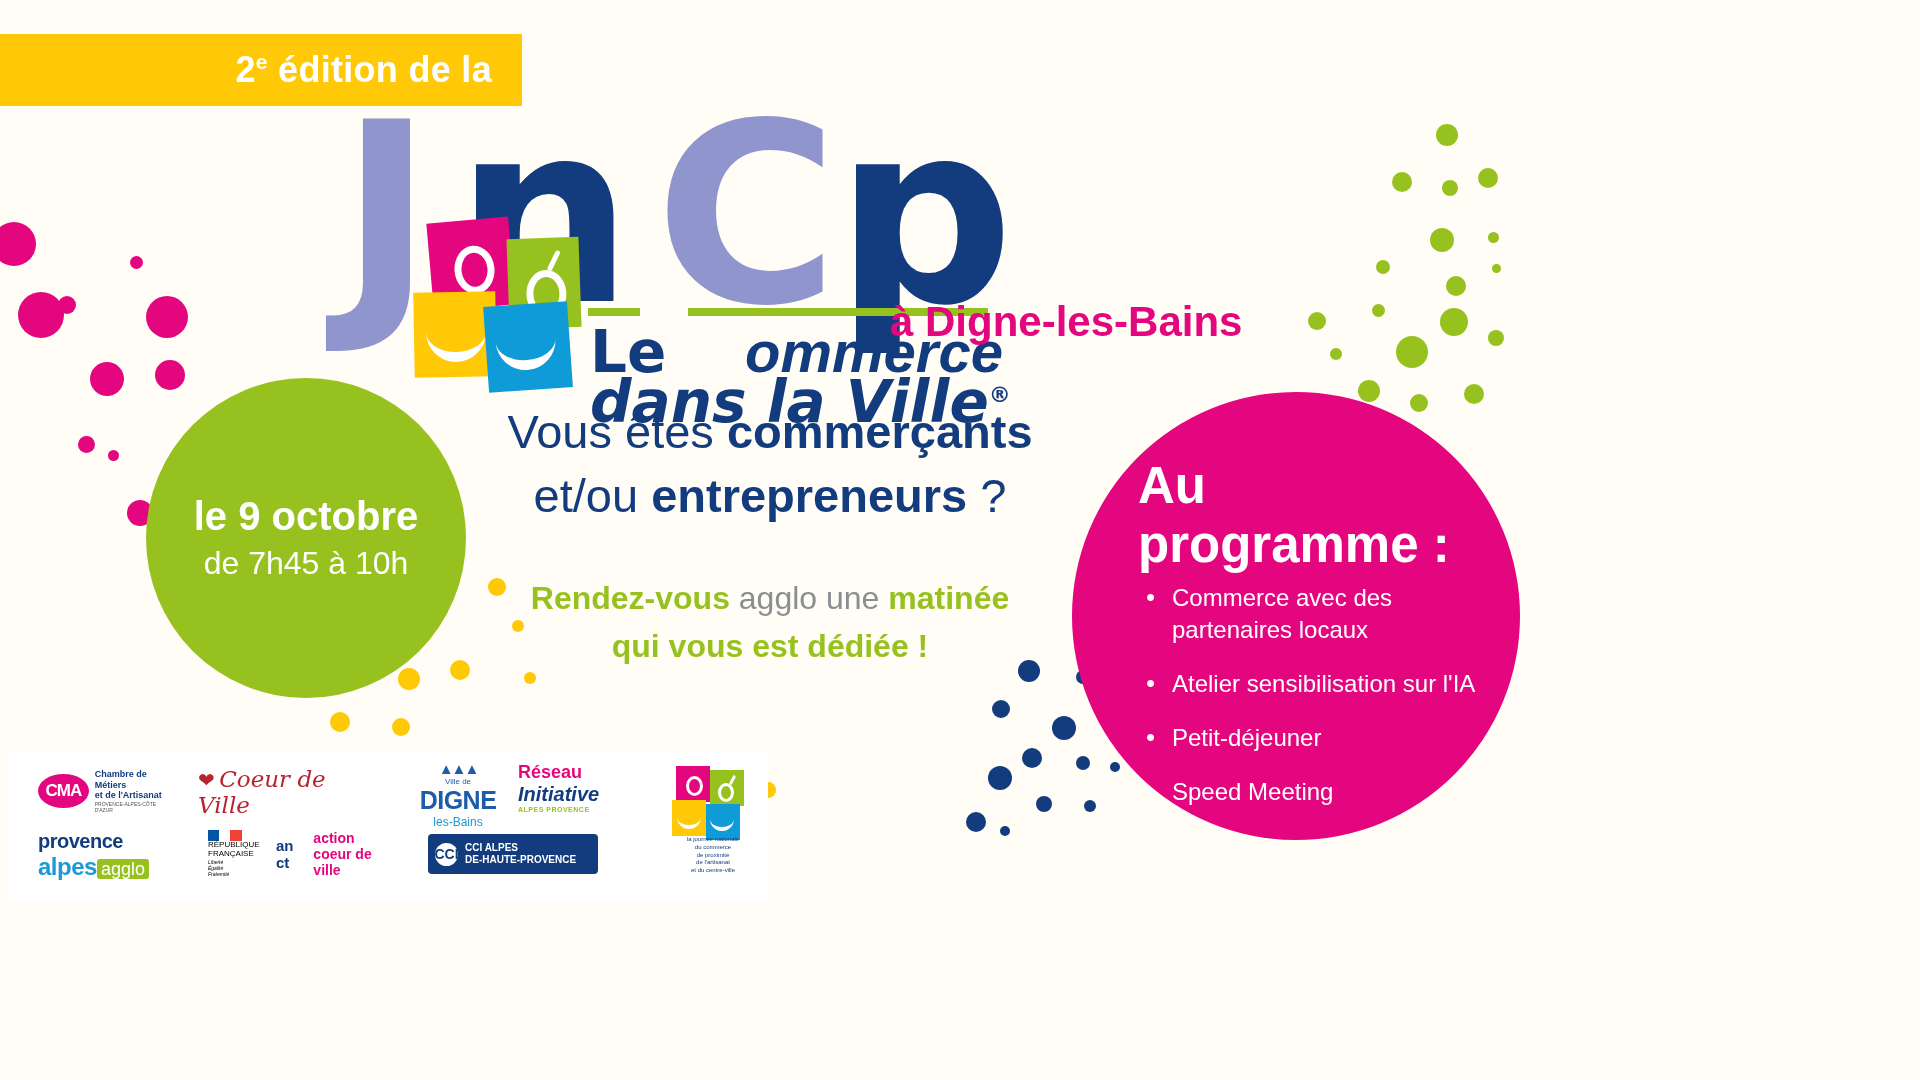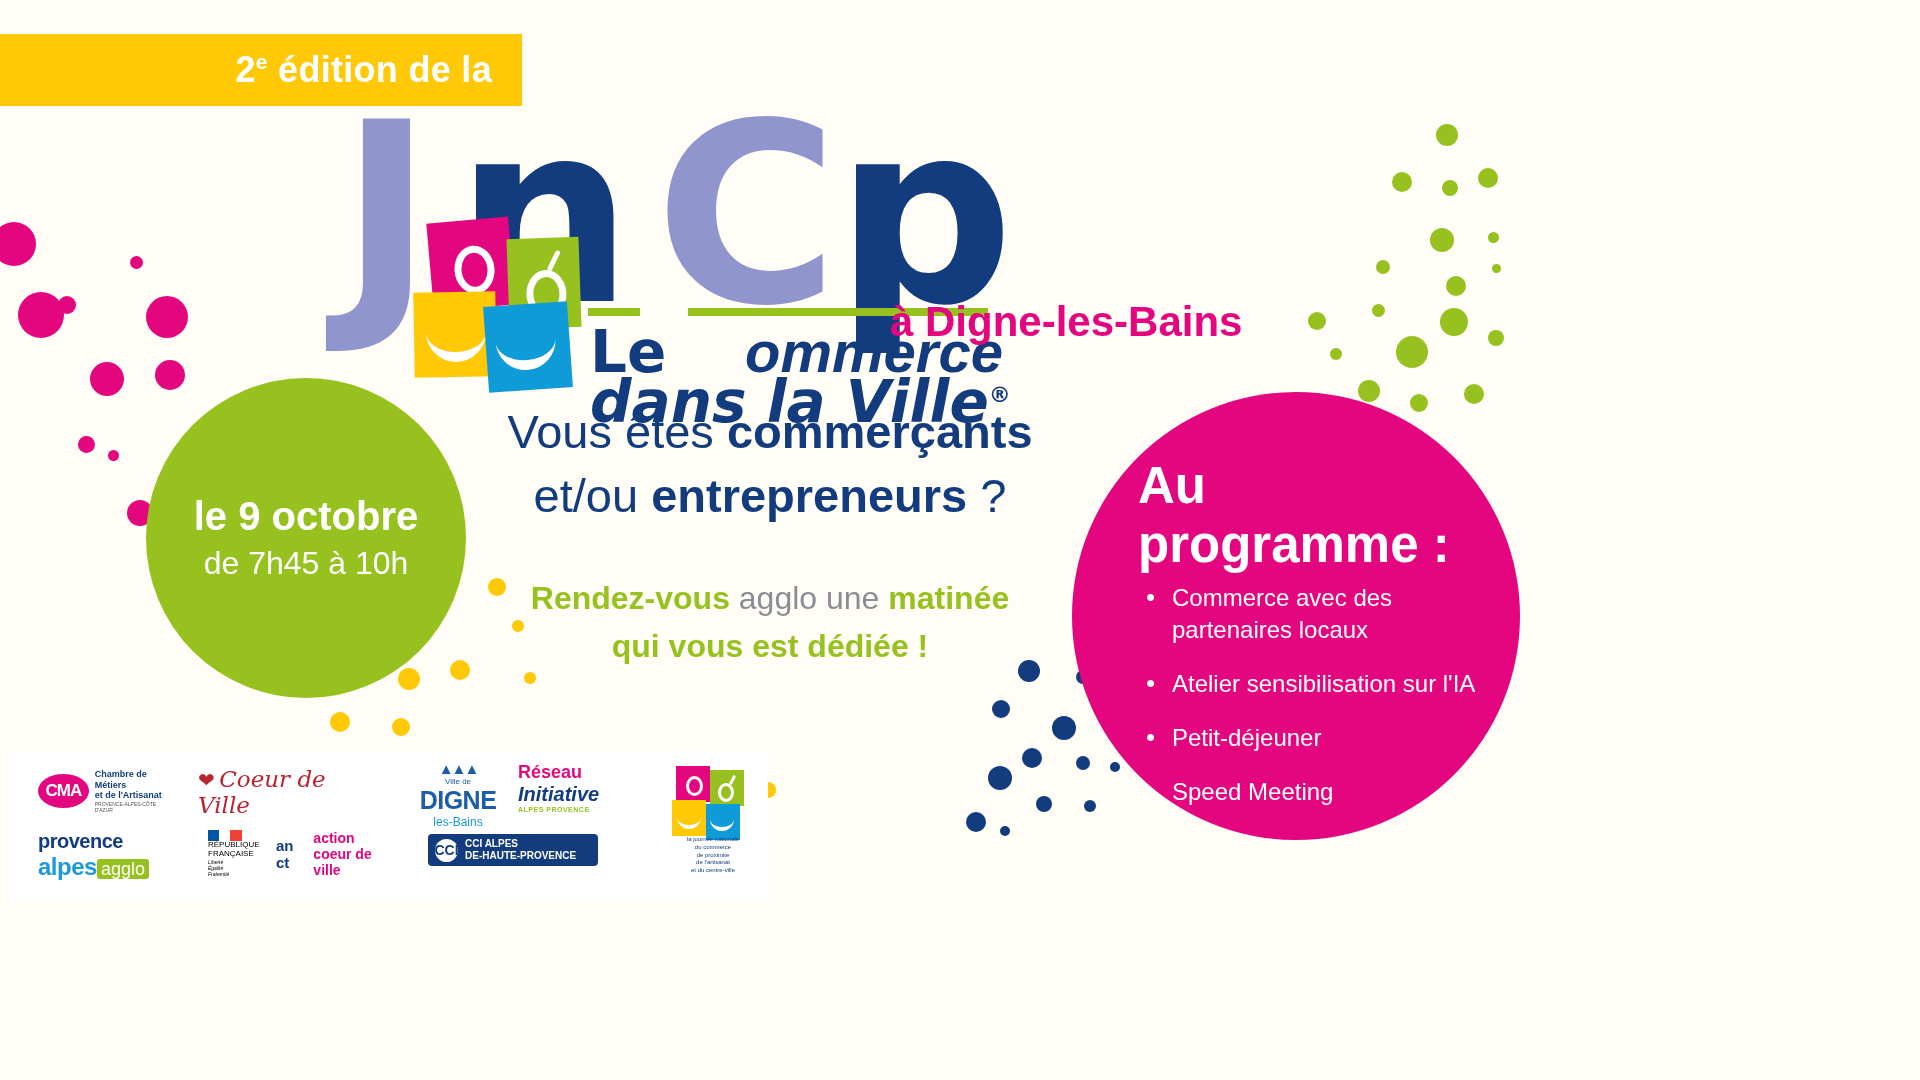--- a/index.html
+++ b/index.html
@@ -147,21 +147,21 @@
   .prov-ag{background:#97C11F;color:#fff;padding:0 4px;border-radius:3px;font-size:18px;}
 
   .rf-box{left:200px;top:78px;width:70px;height:46px;}
   .rf-1{font-size:8px;font-weight:normal;color:#000;line-height:1.1;}
   .rf-2{font-size:5px;font-style:italic;color:#000;line-height:1.2;}
 
   .anct-box{left:268px;top:80px;width:120px;height:44px;}
   .anct-a{font-size:15px;font-weight:bold;color:#123C7E;}
   .anct-b{font-size:14px;color:#E4067E;font-weight:bold;}
 
-  .cci-box{left:420px;top:82px;width:170px;height:32px;background:#123C7E;
+  .cci-box{left:420px;top:82px;width:170px;height:40px;background:#123C7E;
            border-radius:4px;display:flex;align-items:center;padding:0 7px;
            box-sizing:border-box;gap:7px;}
   .cci-circle{width:23px;height:23px;border-radius:50%;background:#fff;
               color:#123C7E;font-size:14px;font-weight:bold;
               display:flex;align-items:center;justify-content:center;}
   .cci-txt{color:#fff;font-size:10px;font-weight:bold;line-height:1.2;}
 
   .jncp-mini{left:650px;top:10px;width:110px;height:118px;}
   .mini-sq{position:absolute;width:34px;height:36px;}
   .mini-cap{position:absolute;left:0;top:74px;width:110px;font-size:6px;

